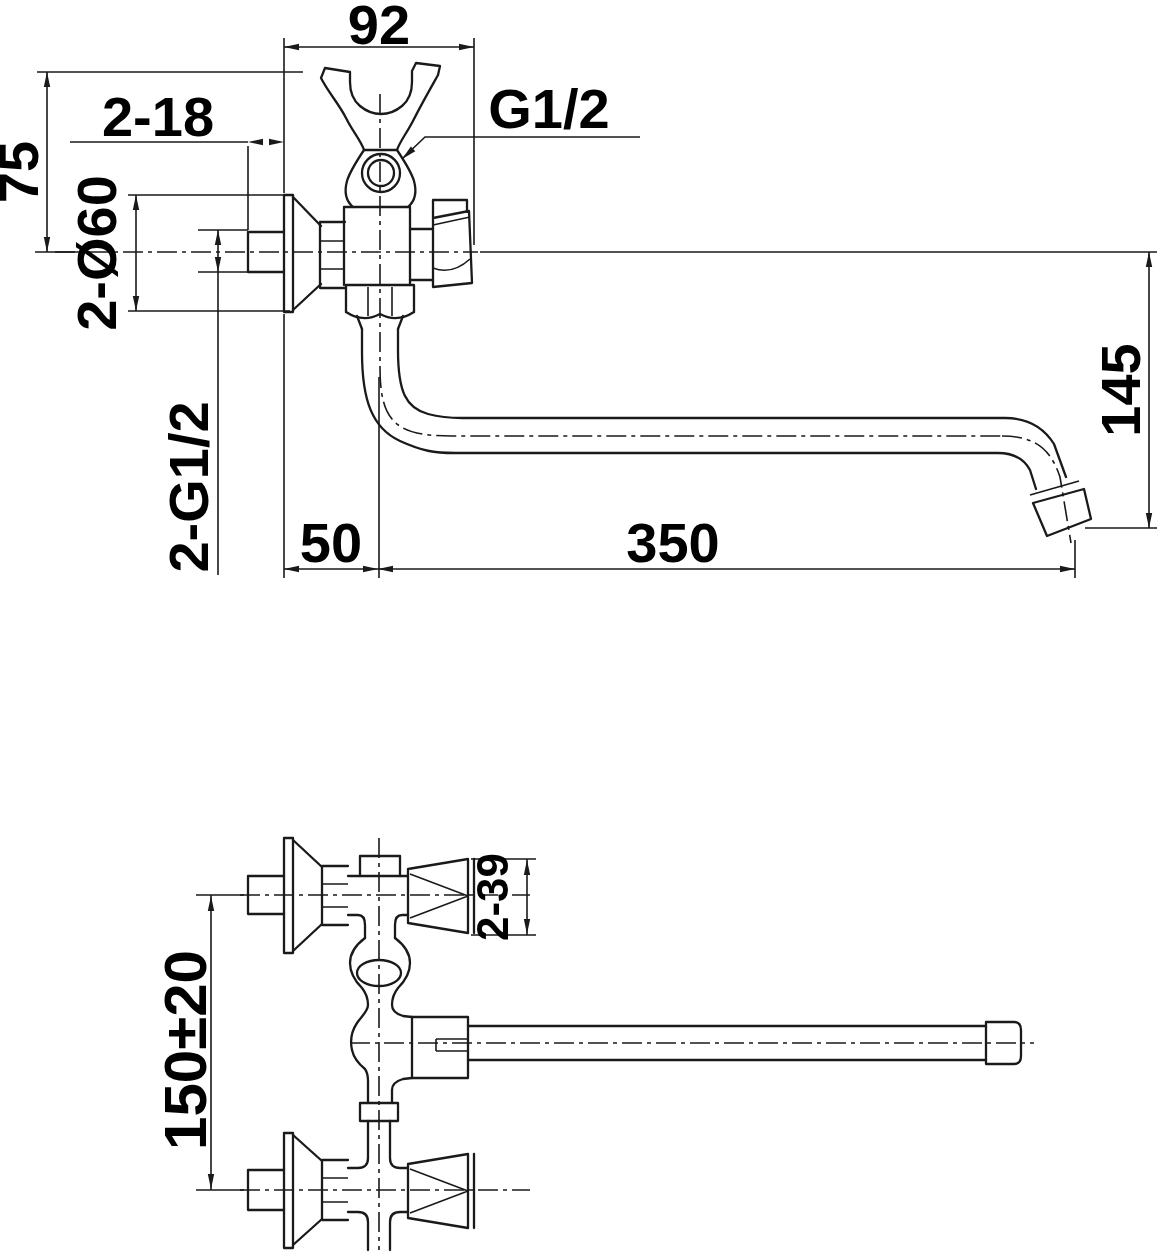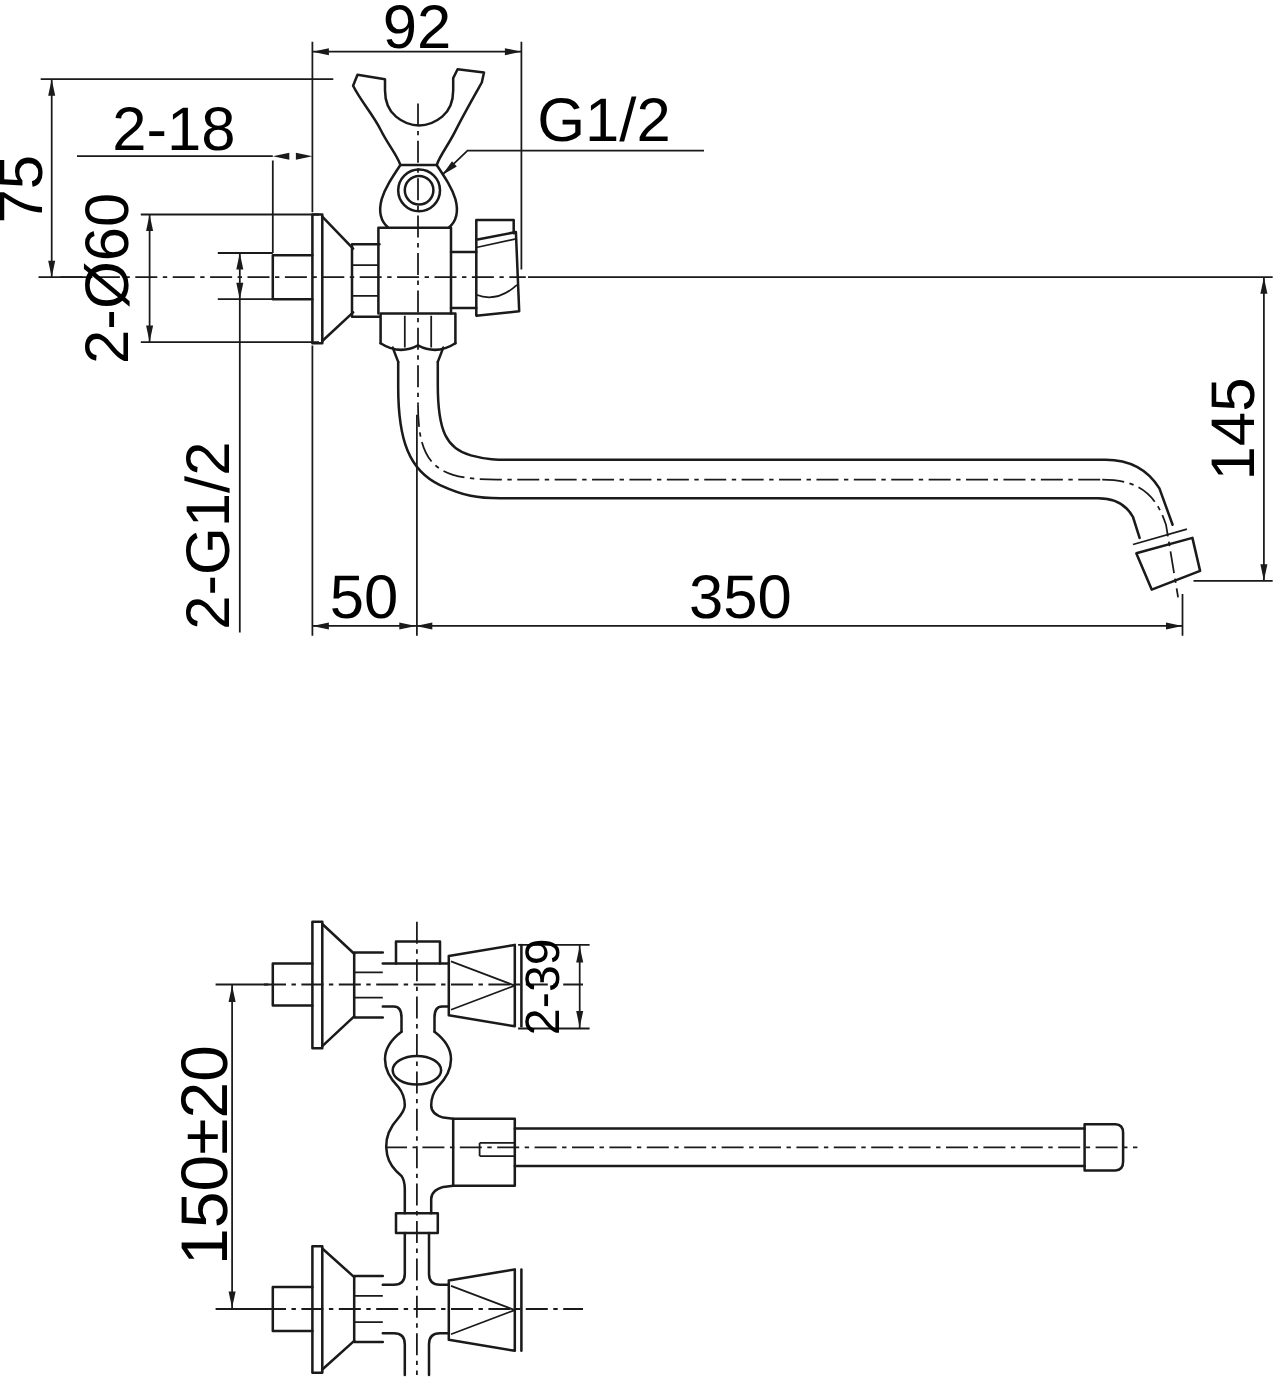--- a/index.html
+++ b/index.html
@@ -1,16 +1,16 @@
 <!DOCTYPE html>
 <html style="--ink: #1a1a1a; --paper: #ffffff;"><head>
 <meta charset="utf-8">
 <style>
   html,body{margin:0;padding:0;background:#fff;}
-  .stage{width:1159px;height:1252px;background:var(--paper,#fff);position:relative;overflow:hidden;}
+  .stage{width:1159px;height:1252px;background:var(--paper,#fff);position:relative;overflow:hidden;font-weight:bold;}
   svg{display:block;}
   .out{fill:none;stroke:var(--ink,#1a1a1a);stroke-width:2.3;stroke-linecap:round;stroke-linejoin:round;}
   .thin{fill:none;stroke:var(--ink,#1a1a1a);stroke-width:1.6;stroke-linecap:butt;}
   .cl{fill:none;stroke:var(--ink,#1a1a1a);stroke-width:1.6;stroke-dasharray:20 5 4 5;stroke-linecap:butt;}
   .ar{fill:var(--ink,#1a1a1a);stroke:none;}
   text{font-family:"Liberation Sans","DejaVu Sans",sans-serif;fill:#000;font-size:56px;}
   text.small{font-size:44px;}
   text.big{font-size:60px;}
 </style>
 </head>

